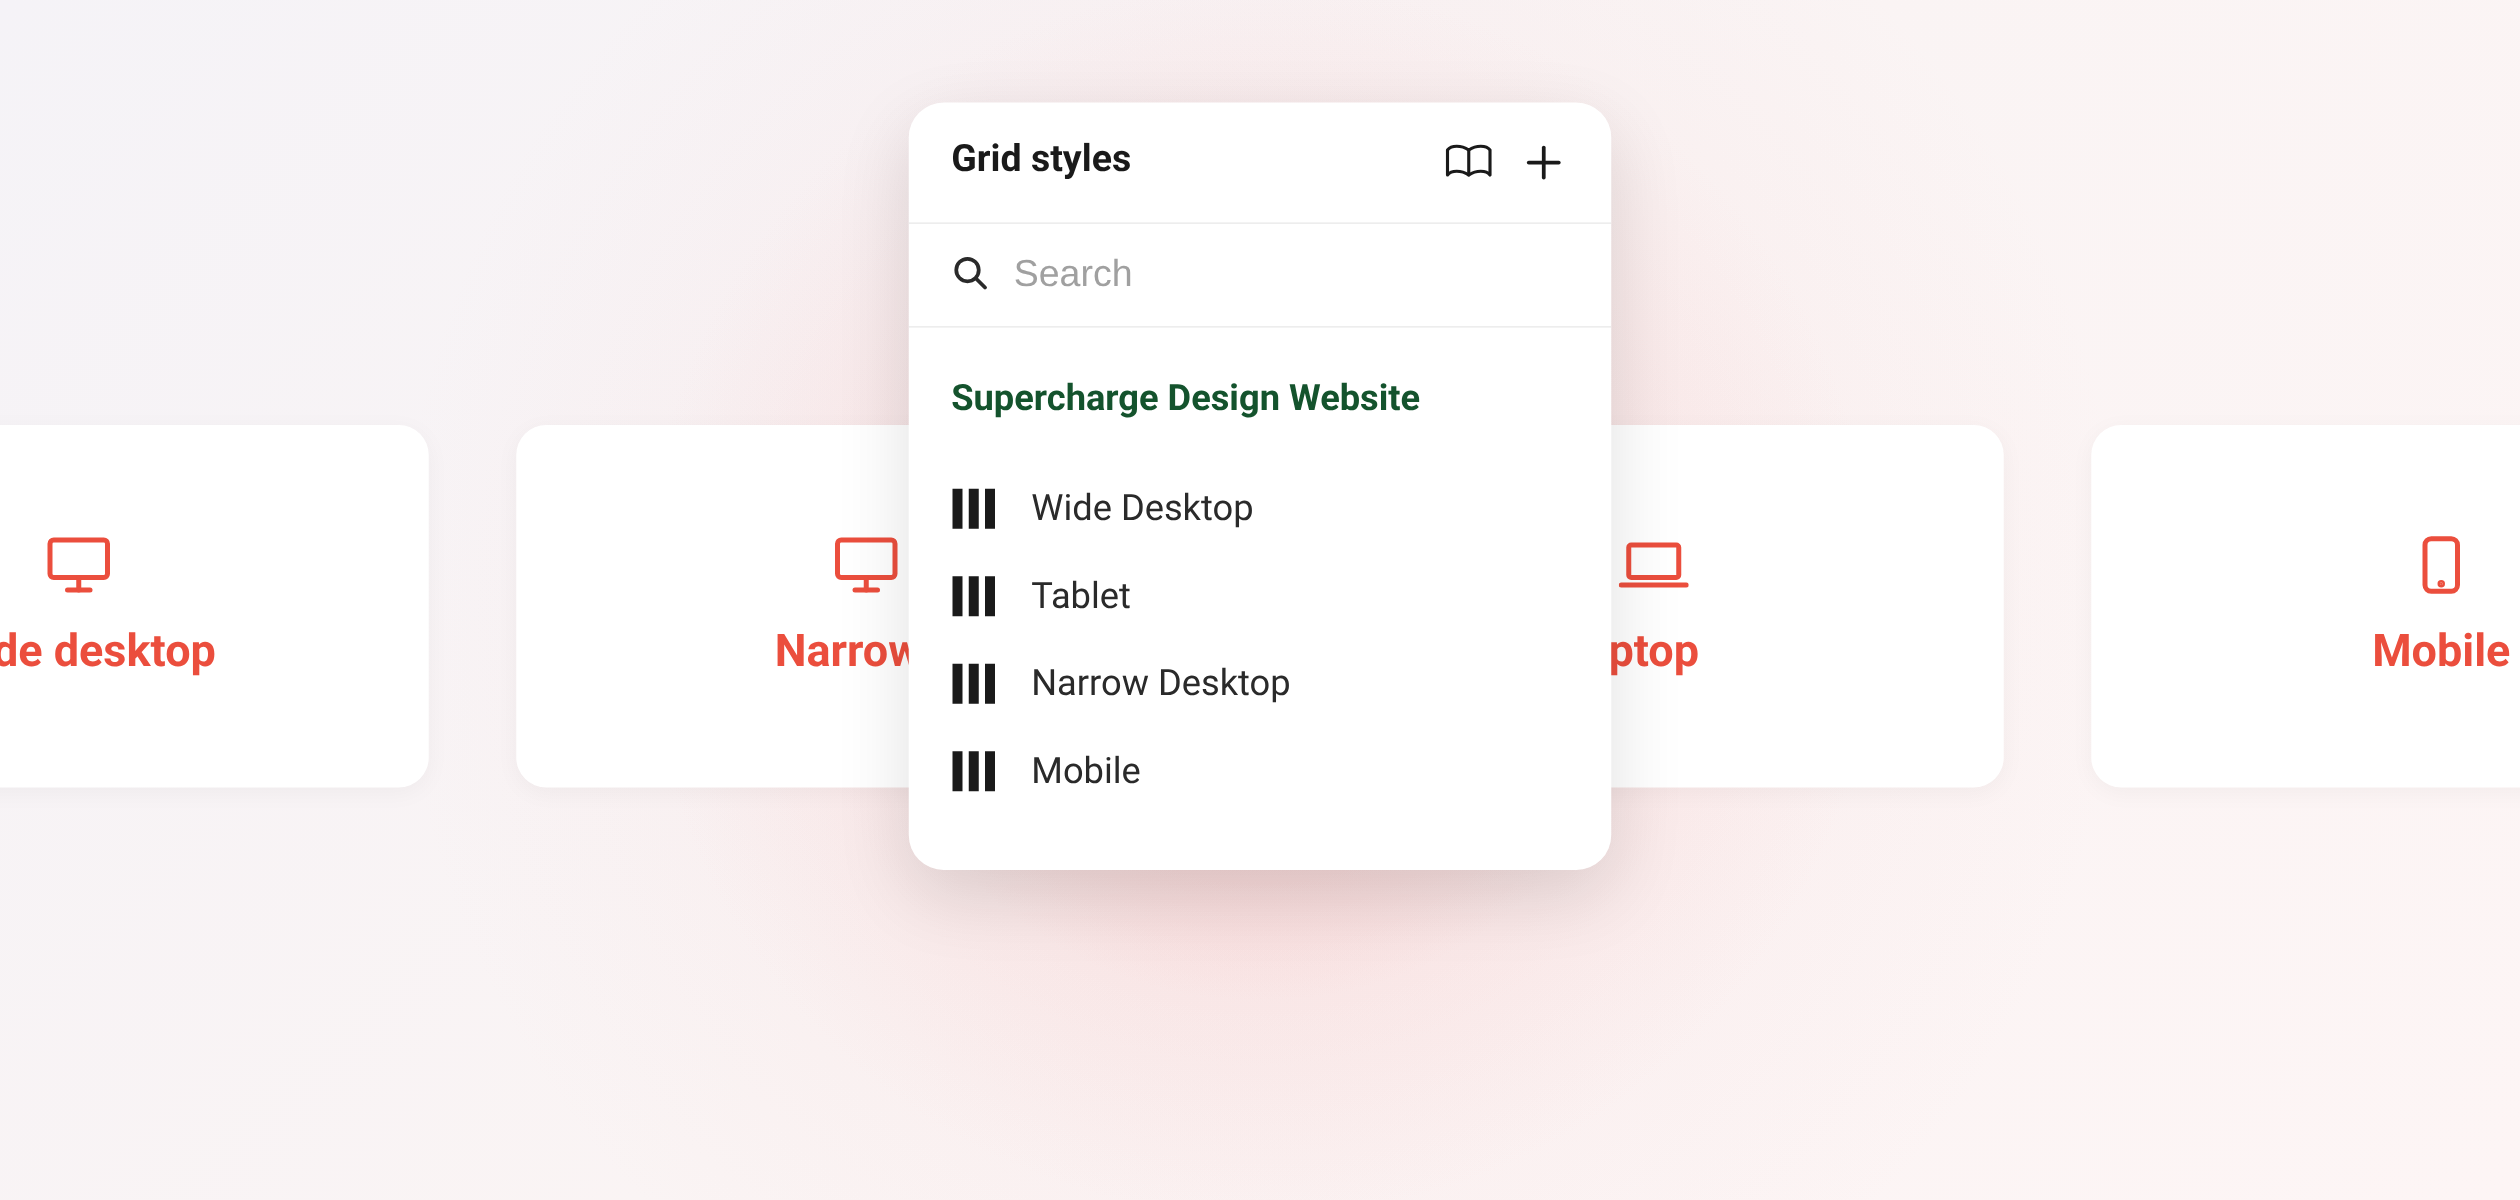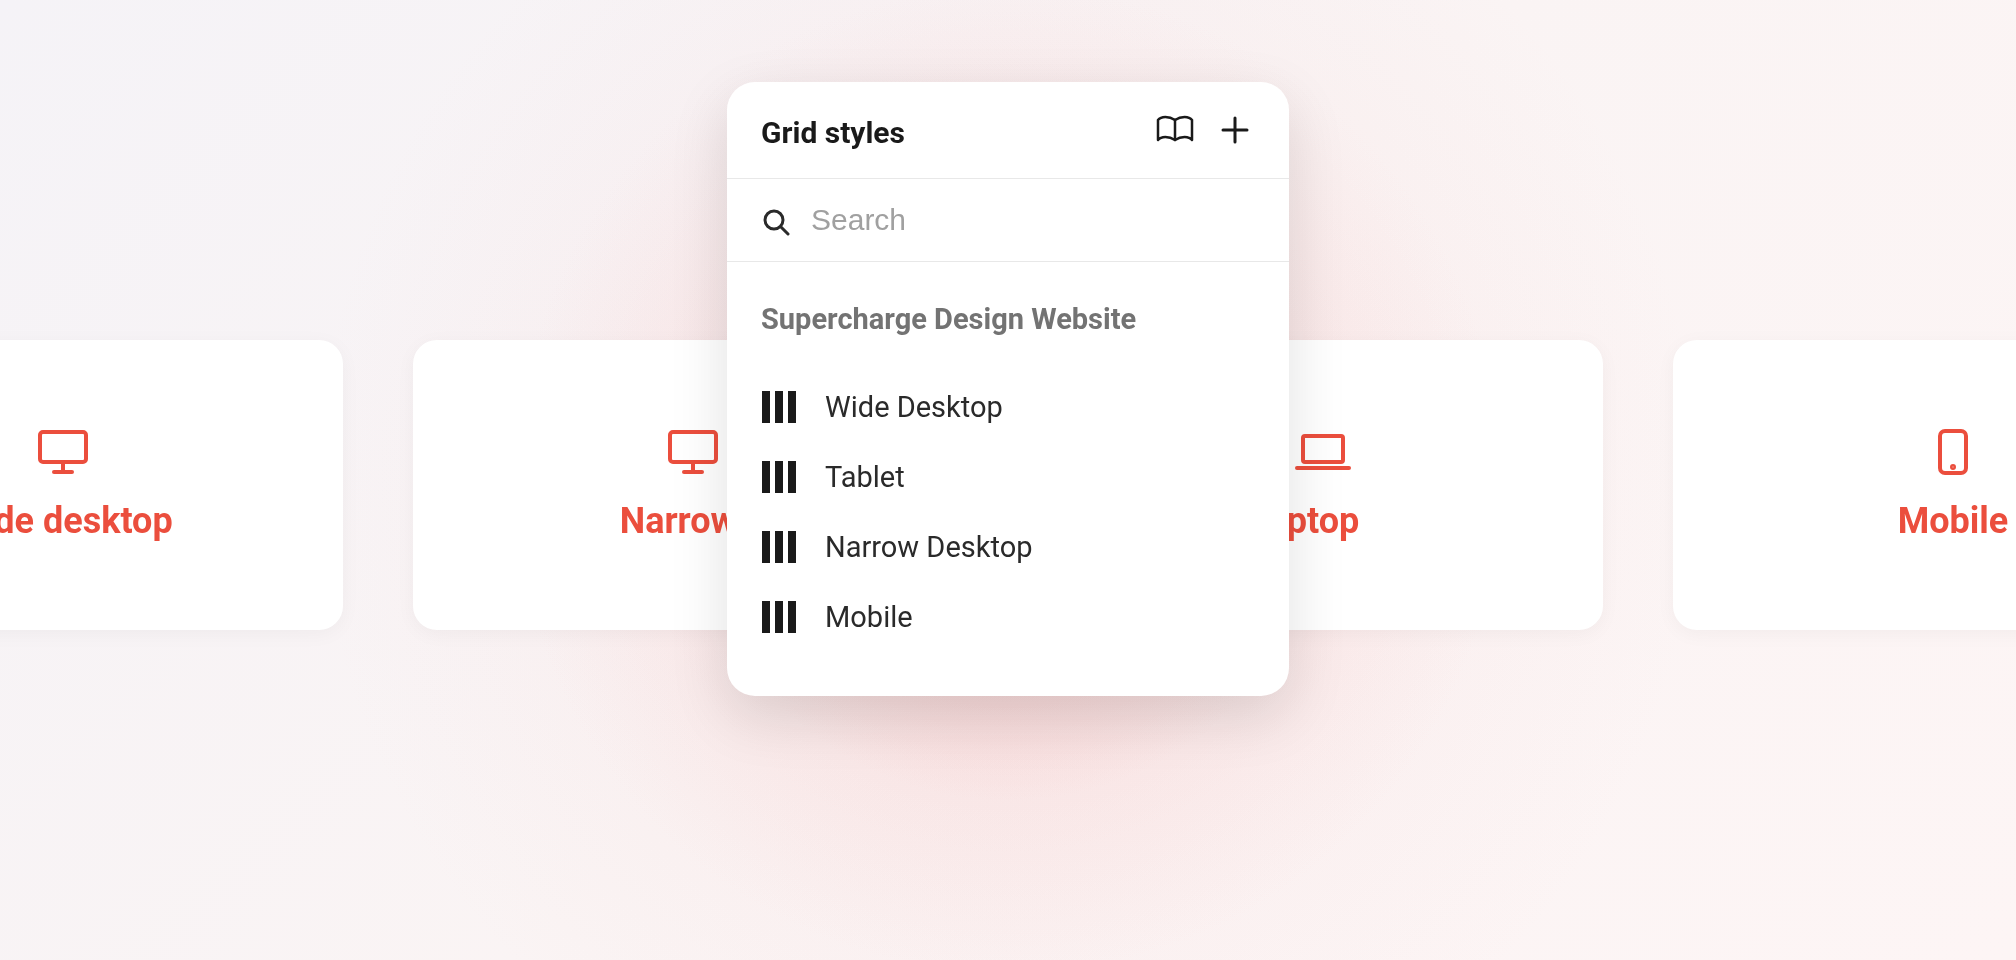--- a/index.html
+++ b/index.html
@@ -95,21 +95,21 @@
       transform: translateX(-50%);
       width: 562px;
       background: #fff;
       border-radius: 28px;
       box-shadow: 0 20px 60px rgba(0,0,0,0.12);
       z-index: 10;
       overflow: hidden;
     }
     .panel-header {
       display: flex;
-      align-items: flex-end;
+      align-items: flex-start;
       padding: 28px 34px;
       border-bottom: 1px solid #e8e8e8;
     }
     .panel-title {
       font-size: 30px;
       font-weight: 700;
       color: #1a1a1a;
       flex: 1;
     }
     .panel-header-icon {
@@ -117,21 +117,21 @@
       height: 40px;
       display: flex;
       align-items: center;
       justify-content: center;
       margin-left: 20px;
       color: #1a1a1a;
       cursor: pointer;
     }
     .panel-search {
       display: flex;
-      align-items: flex-end;
+      align-items: flex-start;
       padding: 24px 34px;
       border-bottom: 1px solid #e8e8e8;
       gap: 20px;
     }
     .search-icon {
       color: #2a2a2a;
       width: 30px;
       height: 30px;
       display: flex;
       align-items: center;
@@ -147,21 +147,21 @@
     }
     .search-input::placeholder {
       color: #a0a0a0;
     }
     .panel-body {
       padding: 40px 34px 44px 34px;
     }
     .group-title {
       font-size: 29px;
       font-weight: 700;
-      color: #737373;
+      color: #14532d;
       margin-bottom: 36px;
     }
     .style-list {
       display: flex;
       flex-direction: column;
       gap: 0;
     }
     .style-item {
       display: flex;
       align-items: center;

